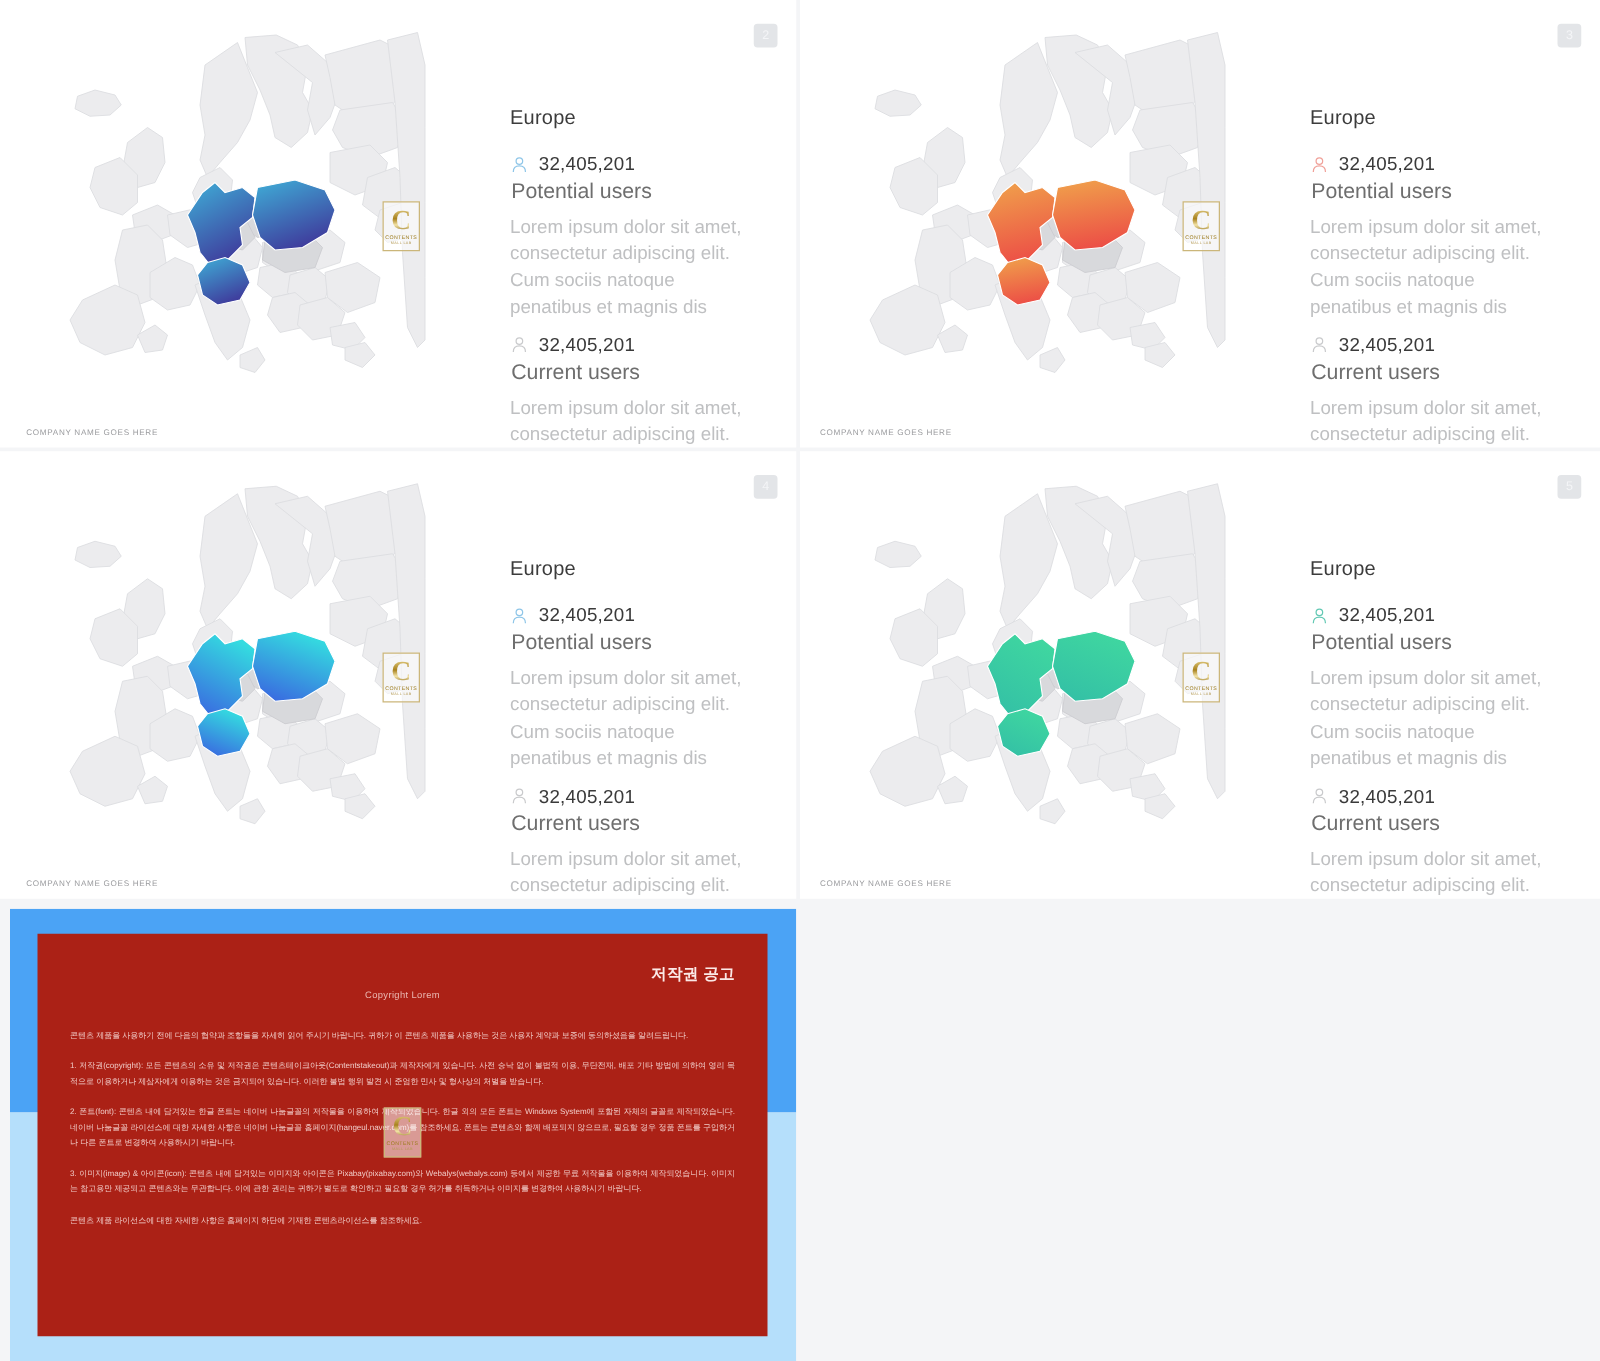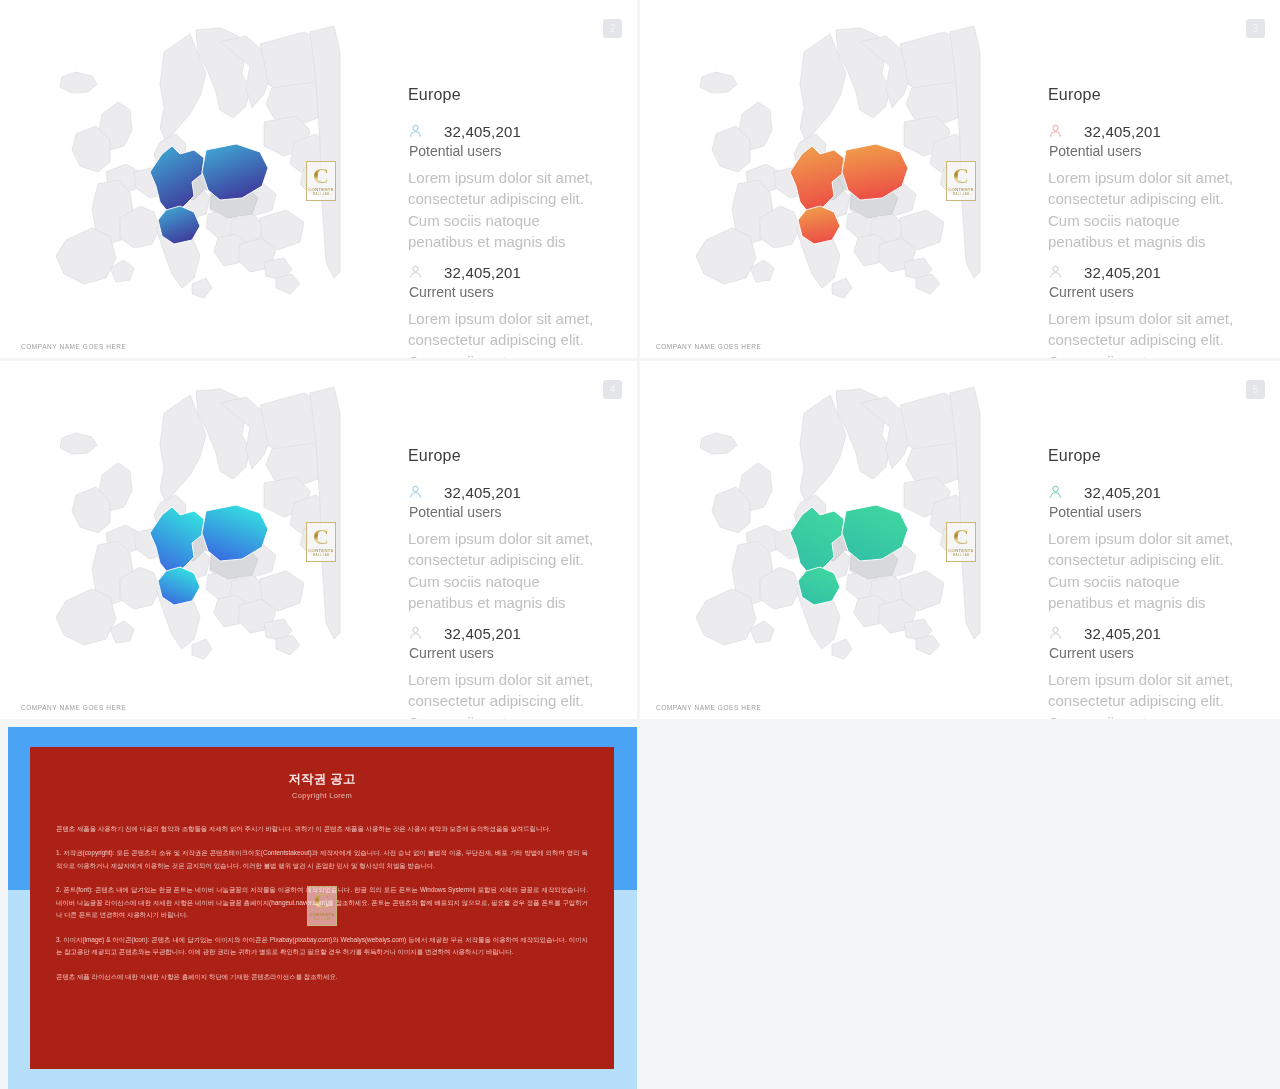--- a/index.html
+++ b/index.html
@@ -91,31 +91,32 @@
   #slide-3 .info, #slide-5 .info { left: 1048px - 640px; }
   .region-title {
     font-size: 16px;
     color: #3c3c3c;
     font-weight: normal;
     letter-spacing: .2px;
     margin-bottom: 19px;
   }
   .stat-row {
     display: flex;
-    gap: 21px;
+    align-items: center;
+    gap: 8px;
     margin-bottom: 2px;
   }
   .user-icon { width: 15px; height: 16px; flex: none; display:block; }
   .stat-number {
     font-size: 15px;
     color: #3a3a3a;
     letter-spacing: .2px;
   }
   .stat-label {
-    font-size: 14px;
+    font-size: 17px;
     color: #6e6e6e;
     margin: 3px 0 8px 1px;
   }
   .stat-desc {
     font-size: 15px;
     line-height: 1.43;
     color: #bfc0c2;
     margin-bottom: 11px;
     width: 198px;
   }
@@ -148,21 +149,21 @@
     background: #b5dffb;
   }
   .copy-card {
     position: absolute;
     left: 30px; top: 20px;
     width: 584px; height: 322px;
     background: #ab2116;
     padding: 24px 26px 0 26px;
   }
   .copy-title {
-    text-align: center;
+    text-align: right;
     font-size: 12.5px;
     font-weight: bold;
     color: #fbe8e6;
     letter-spacing: .2px;
   }
   .copy-subtitle {
     text-align: center;
     font-size: 7.5px;
     color: #eab8b2;
     margin-top: 3px;

